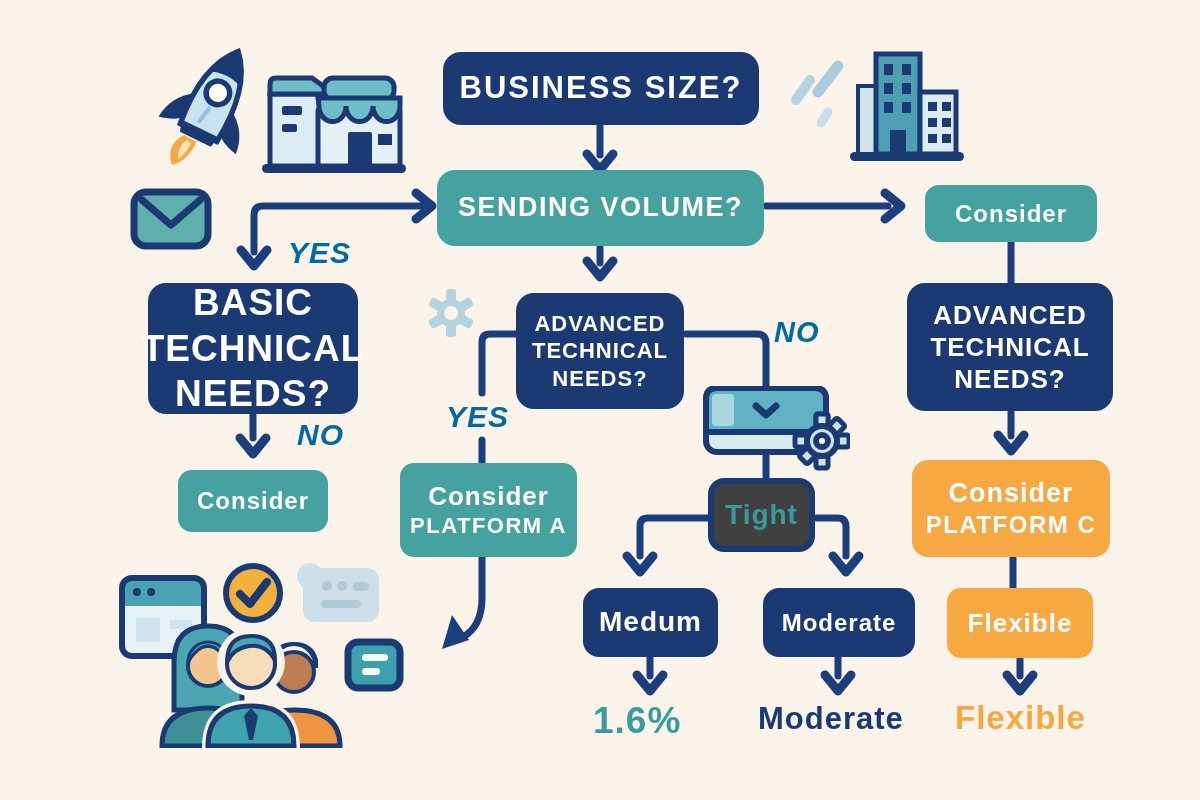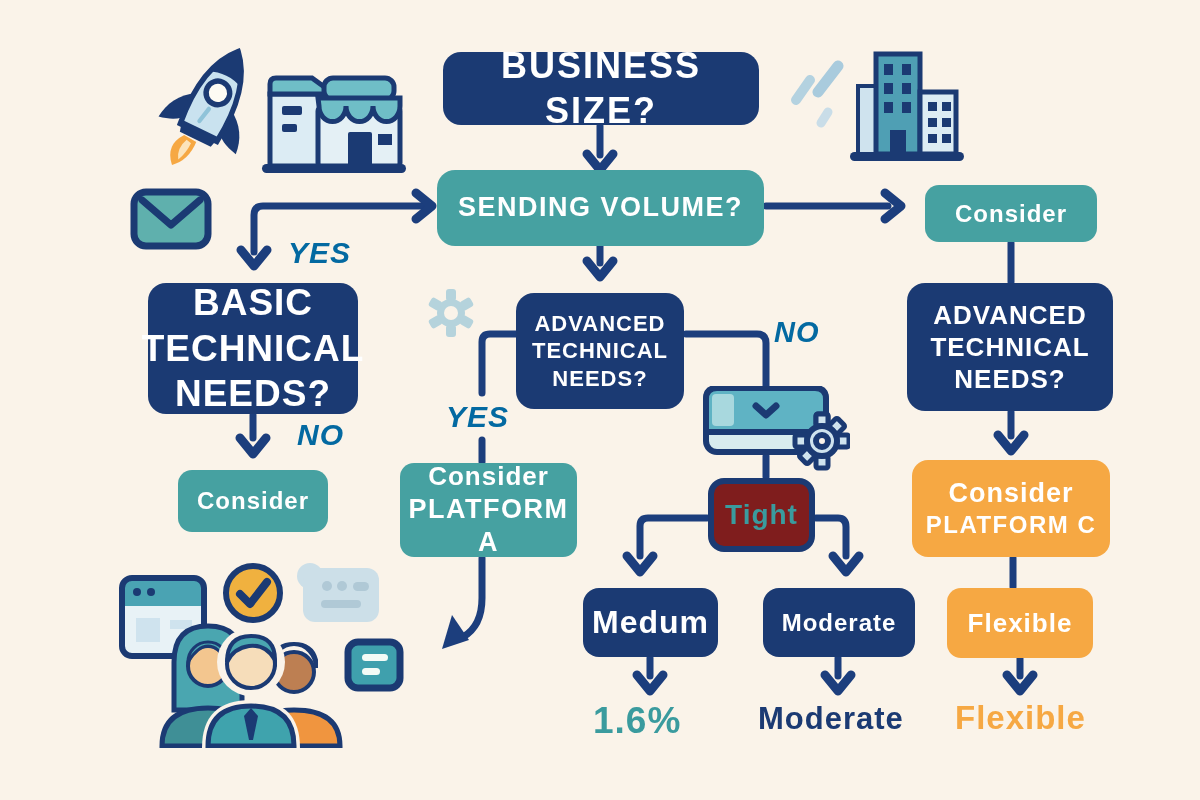--- a/index.html
+++ b/index.html
@@ -8,38 +8,38 @@
     background:#faf3e9;font-family:"Liberation Sans",sans-serif;
   }
   .node{
     position:absolute;display:flex;flex-direction:column;align-items:center;justify-content:center;
     text-align:center;font-weight:bold;color:#fff;border-radius:18px;
     white-space:pre-line;line-height:1.24;letter-spacing:1px;box-sizing:border-box;
   }
   .navy{background:#1b3a73;}
   .teal{background:#46a1a1;}
   .orange{background:#f6a843;}
-  .outline{background:#7f1d1d;border:6px solid #1b3a73;color:#3a9b9e;border-radius:16px;}
+  .outline{background:#404040;border:6px solid #1b3a73;color:#3a9b9e;border-radius:16px;}
   .lbl{position:absolute;font-weight:bold;color:#0369a1;letter-spacing:1px;font-style:italic;}
   .res{position:absolute;font-weight:bold;text-align:left;letter-spacing:1px;}
   svg{position:absolute;display:block;}
-  #n-business{left:443px;top:52px;width:316px;height:73px;font-size:36px;letter-spacing:2px;}
+  #n-business{left:443px;top:52px;width:316px;height:73px;font-size:31px;letter-spacing:2px;}
   #n-sending{left:437px;top:170px;width:327px;height:76px;font-size:27px;letter-spacing:1.5px;}
   #n-basic{left:148px;top:283px;width:210px;height:131px;font-size:37px;}
   #n-consider-left{left:178px;top:470px;width:150px;height:62px;font-size:24px;border-radius:14px;}
   #n-adv-center{left:516px;top:293px;width:168px;height:116px;font-size:22px;}
   #n-platform-a{left:400px;top:463px;width:177px;height:94px;border-radius:14px;}
   #n-tight{left:708px;top:478px;width:107px;height:74px;font-size:28px;}
-  #n-medium{left:583px;top:588px;width:135px;height:69px;font-size:32px;border-radius:16px;}
+  #n-medium{left:583px;top:588px;width:135px;height:69px;font-size:28px;border-radius:16px;}
   #n-moderate{left:763px;top:588px;width:152px;height:69px;font-size:24px;border-radius:16px;}
   #n-consider-right{left:925px;top:185px;width:172px;height:57px;font-size:24px;border-radius:14px;}
   #n-adv-right{left:907px;top:283px;width:206px;height:128px;font-size:26px;}
   #n-platform-c{left:912px;top:460px;width:198px;height:97px;border-radius:16px;}
   #n-flexible{left:947px;top:588px;width:146px;height:70px;font-size:26px;border-radius:14px;}
-  .l1{font-size:26px;} .l2{font-size:27px;letter-spacing:1.5px;}
+  .l1{font-size:26px;} .l2{font-size:22px;letter-spacing:1.5px;}
   #n-platform-c .l1{font-size:27px;} #n-platform-c .l2{font-size:24px;}
   #lbl-yes-left{left:288px;top:236px;font-size:30px;}
   #lbl-no-left{left:297px;top:418px;font-size:30px;}
   #lbl-yes-center{left:446px;top:400px;font-size:30px;}
   #lbl-no-center{left:774px;top:316px;font-size:29px;}
   #res-medium{left:593px;top:700px;width:120px;font-size:37px;color:#3a9b9e;}
   #res-moderate{left:758px;top:701px;width:160px;font-size:31px;color:#1b3a73;}
   #res-flexible{left:955px;top:699px;width:130px;font-size:33px;color:#f6a843;}
 </style>
 </head>

